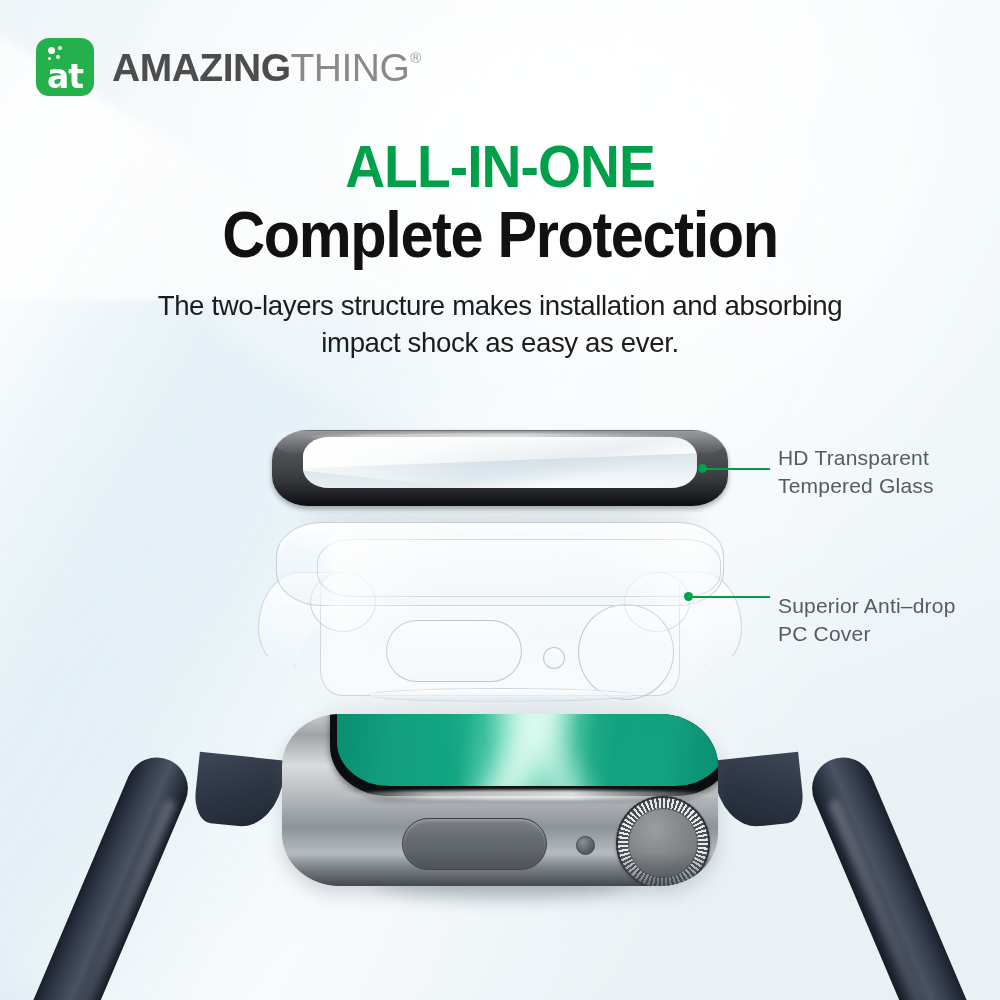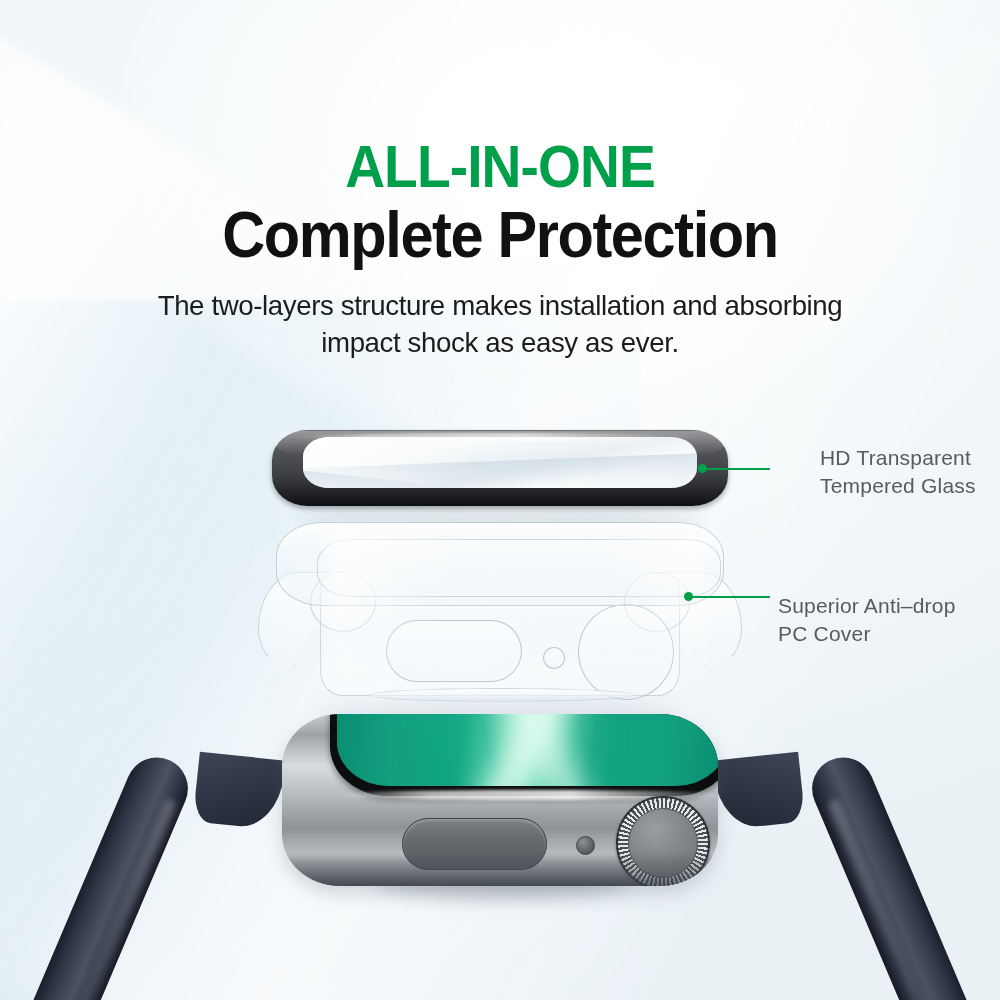--- a/index.html
+++ b/index.html
@@ -177,21 +177,21 @@
   .callout {
     position: absolute;
     font-family: "Liberation Sans", sans-serif;
     font-weight: 400;
     font-size: 21px;
     line-height: 1.32;
     color: #555c60;
     letter-spacing: 0.2px;
     white-space: pre-line;
   }
-  .callout-1 { left: 820px; top: 444px; }
+  .callout-1 { left: 778px; top: 444px; }
   .callout-2 { left: 778px; top: 572px; margin-top: 20px; }
 
   .leader { position: absolute; }
   .leader .line {
     position: absolute;
     height: 1.6px;
     background: #00a04a;
     top: 0; left: 0;
   }
   .leader .dot {
@@ -669,20 +669,34 @@
 <body>
 
 <div id="page">
 
   <div class="bg-base"></div>
   <div class="bg-blue-wash"></div>
   <div class="bg-diag-1"></div>
   <div class="bg-diag-2"></div>
   <div class="bg-top-glow"></div>
 
+  <div class="logo-row">
+    <div class="logo-badge">
+      <span class="dot d1"></span>
+      <span class="dot d2"></span>
+      <span class="dot d3"></span>
+      <span class="dot d4"></span>
+      <div class="logo-at">at</div>
+    </div>
+    <div class="brand">
+      <span class="brand-amazing">AMAZING</span>
+      <span class="brand-thing">THING</span>
+      <span class="brand-reg">®</span>
+    </div>
+  </div>
 
   <div class="headline-1">ALL-IN-ONE</div>
   <div class="headline-2">Complete Protection</div>
   <div class="subhead">The two-layers structure makes installation and
 absorbing impact shock as easy as ever.</div>
 
   <div class="stack">
 
     <div class="glass-layer">
       <div class="glass-shadow"></div>

